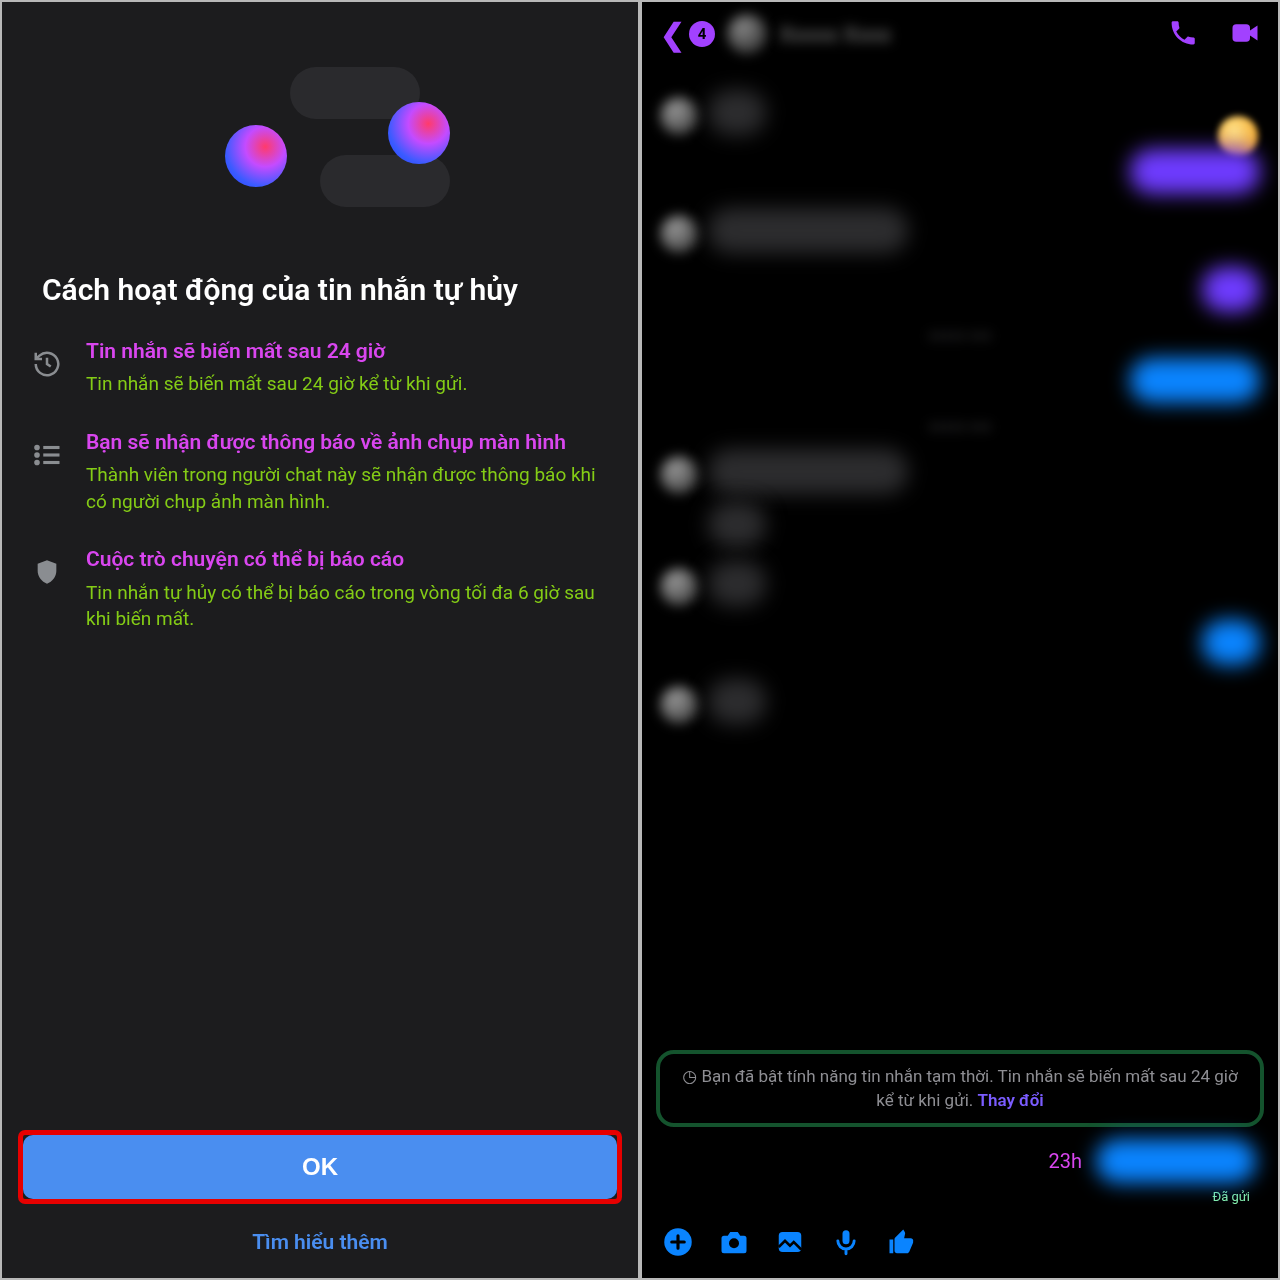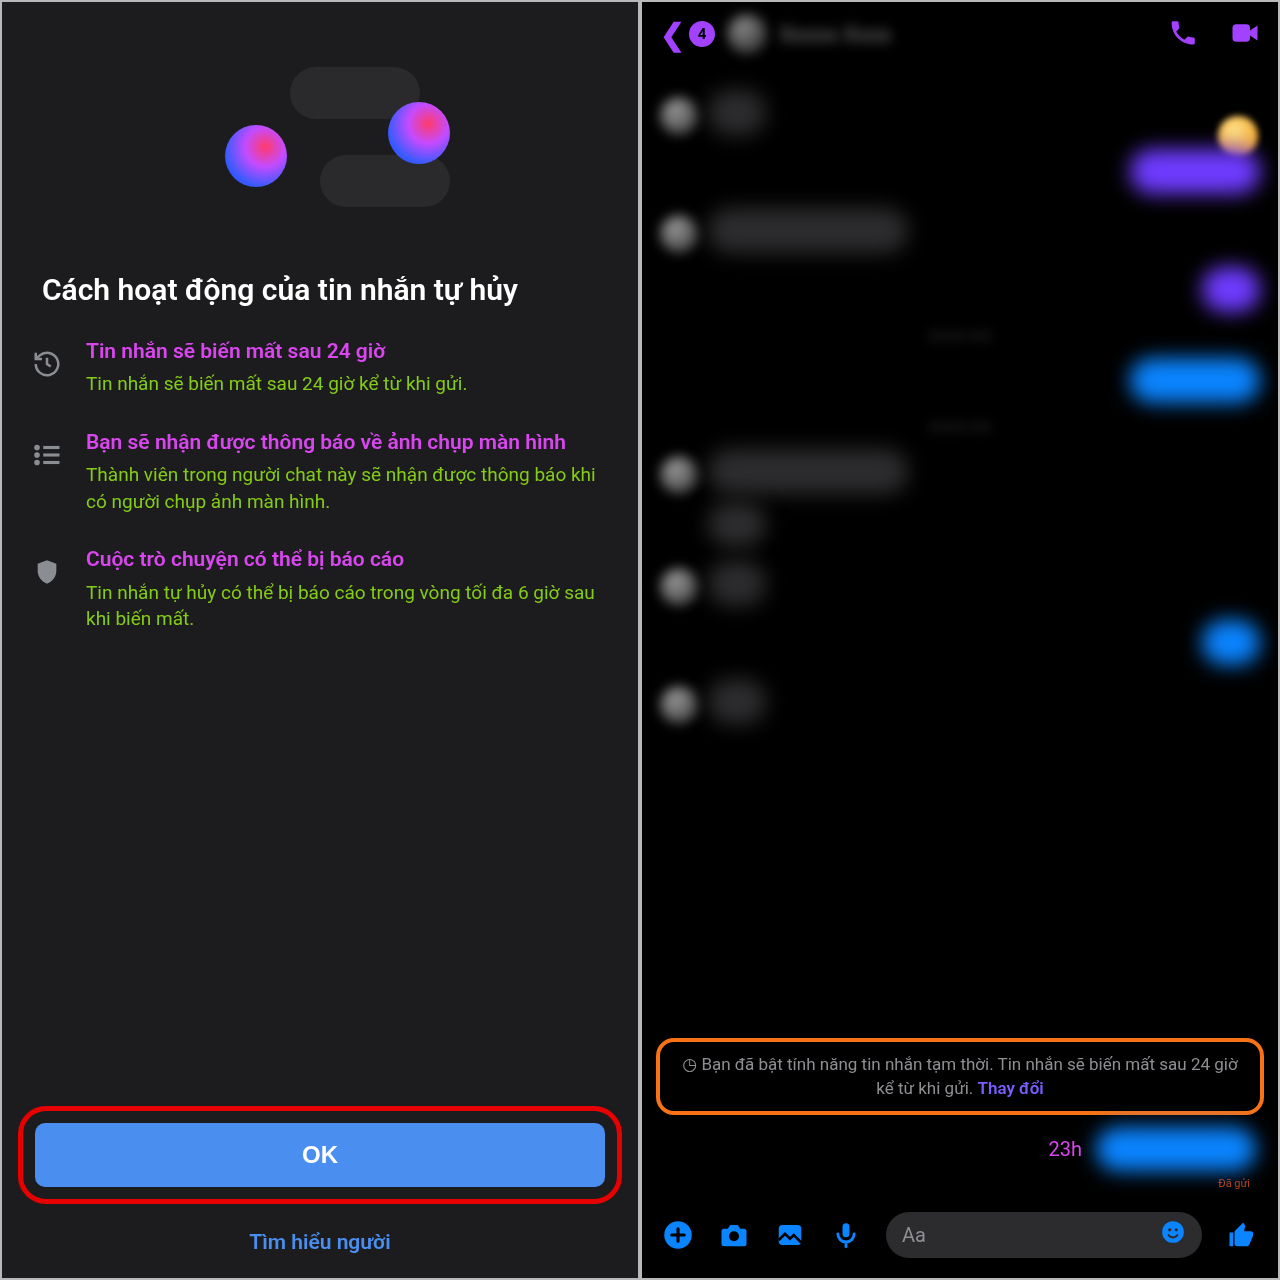--- a/index.html
+++ b/index.html
@@ -75,22 +75,22 @@
     justify-content: center;
   }
   .feature-title { font-size: 21px; font-weight: 600; color: #d946ef; line-height: 1.35; }
   .feature-desc { font-size: 19px; color: #84cc16; margin-top: 6px; line-height: 1.4; }
   .left-bottom {
     margin-top: auto;
     padding: 0 16px 14px;
   }
   .ok-wrap {
     border: 5px solid #e60000;
-    border-radius: 28px;
-    padding: 12px;
+    border-radius: 7px;
+    padding: 0;
   }
   .ok-btn {
     width: 100%;
     background: #4a8ef0;
     color: #fff;
     font-size: 24px;
     font-weight: 600;
     border: none;
     border-radius: 10px;
     padding: 18px 0;
@@ -183,42 +183,42 @@
   .reaction {
     position: absolute;
     top: 50px; right: 20px;
     width: 40px; height: 40px;
     border-radius: 50%;
     background: radial-gradient(circle at 40% 35%, #ffe28a 0%, #f5b23c 60%, #d88a1a 100%);
     filter: blur(3px);
   }
   .notice-wrap {
     margin: 16px 14px 8px;
-    border: 4px solid #f97316;
+    border: 4px solid #14532d;
     border-radius: 18px;
     padding: 10px 12px;
   }
   .notice {
     font-size: 17px;
     color: #8e8e93;
     text-align: center;
     line-height: 1.45;
   }
   .notice .link { color: #7b5cff; font-weight: 600; }
   .last-msg-row { display: flex; align-items: center; justify-content: flex-end; gap: 14px; padding: 4px 22px; }
   .last-time { color: #d946ef; font-size: 20px; margin-left: 32px; }
   .last-bubble {
     background: #0a84ff;
     border-radius: 22px;
     padding: 14px 24px;
     filter: blur(10px);
     min-width: 160px;
     min-height: 44px;
   }
-  .delivered { text-align: right; color: #c2410c; font-size: 11px; padding: 2px 28px 8px; }
+  .delivered { text-align: right; color: #86efac; font-size: 13px; padding: 2px 28px 8px; }
   .composer {
     display: flex;
     align-items: center;
     gap: 24px;
     padding: 14px 20px 20px;
   }
   .comp-icon { color: #0a84ff; width: 32px; height: 32px; flex-shrink: 0; display:flex; align-items:center; justify-content:center; }
   .comp-input {
     flex: 1;
     background: #2c2c2e;
@@ -289,21 +289,21 @@
         <div class="feature-title">Cuộc trò chuyện có thể bị báo cáo</div>
         <div class="feature-desc">Tin nhắn tự hủy có thể bị báo cáo trong vòng tối đa 6 giờ sau khi biến mất.</div>
       </div>
     </div>
   </div>
 
   <div class="left-bottom">
     <div class="ok-wrap">
       <button class="ok-btn">OK</button>
     </div>
-    <div class="learn-more">Tìm hiểu người</div>
+    <div class="learn-more">Tìm hiểu thêm</div>
   </div>
 </div>
 
 <div class="panel right">
   <div class="chat-header">
     <span class="back-arrow">❮</span>
     <span class="badge">4</span>
     <div class="avatar-small"></div>
     <div class="contact-name">Xxxxx Xxxx</div>
     <div class="header-actions">
@@ -395,30 +395,19 @@
           <rect x="3" y="4" width="18" height="16" rx="3"></rect>
           <path d="M3 16l5-5 4 4 3-3 6 6" stroke="#000" stroke-width="2" fill="none"></path>
         </svg>
     </div>
     <div class="comp-icon">
       <svg viewBox="0 0 24 24" width="28" height="30" fill="#0a84ff">
           <rect x="9" y="2" width="6" height="12" rx="3"></rect>
           <path d="M5 11a7 7 0 0 0 14 0M12 18v4" stroke="#0a84ff" stroke-width="2.5" fill="none" stroke-linecap="round"></path>
         </svg>
     </div>
-    <div class="comp-input">
-      <span>Aa</span>
-      <span class="smile">
-        <svg viewBox="0 0 24 24" width="26" height="26" fill="#0a84ff">
-            <circle cx="12" cy="12" r="10"></circle>
-            <circle cx="9" cy="10" r="1.5" fill="#2c2c2e"></circle>
-            <circle cx="15" cy="10" r="1.5" fill="#2c2c2e"></circle>
-            <path d="M8 15c1 1.5 2.5 2 4 2s3-.5 4-2" stroke="#2c2c2e" stroke-width="2" fill="none" stroke-linecap="round"></path>
-          </svg>
-      </span>
-    </div>
     <div class="comp-icon">
       <svg viewBox="0 0 24 24" width="30" height="30" fill="#0a84ff">
           <path d="M2 21h3V10H2v11zm19-10c0-1.1-.9-2-2-2h-5.3l.8-3.8v-.3c0-.4-.2-.8-.4-1.1L13 2 6.6 8.4C6.2 8.8 6 9.3 6 9.8V19c0 1.1.9 2 2 2h8c.8 0 1.5-.5 1.8-1.2l2.9-6.8c.1-.3.2-.6.2-.9v-1.1z"></path>
         </svg>
     </div>
   </div>
 </div>
 
 </body></html>

